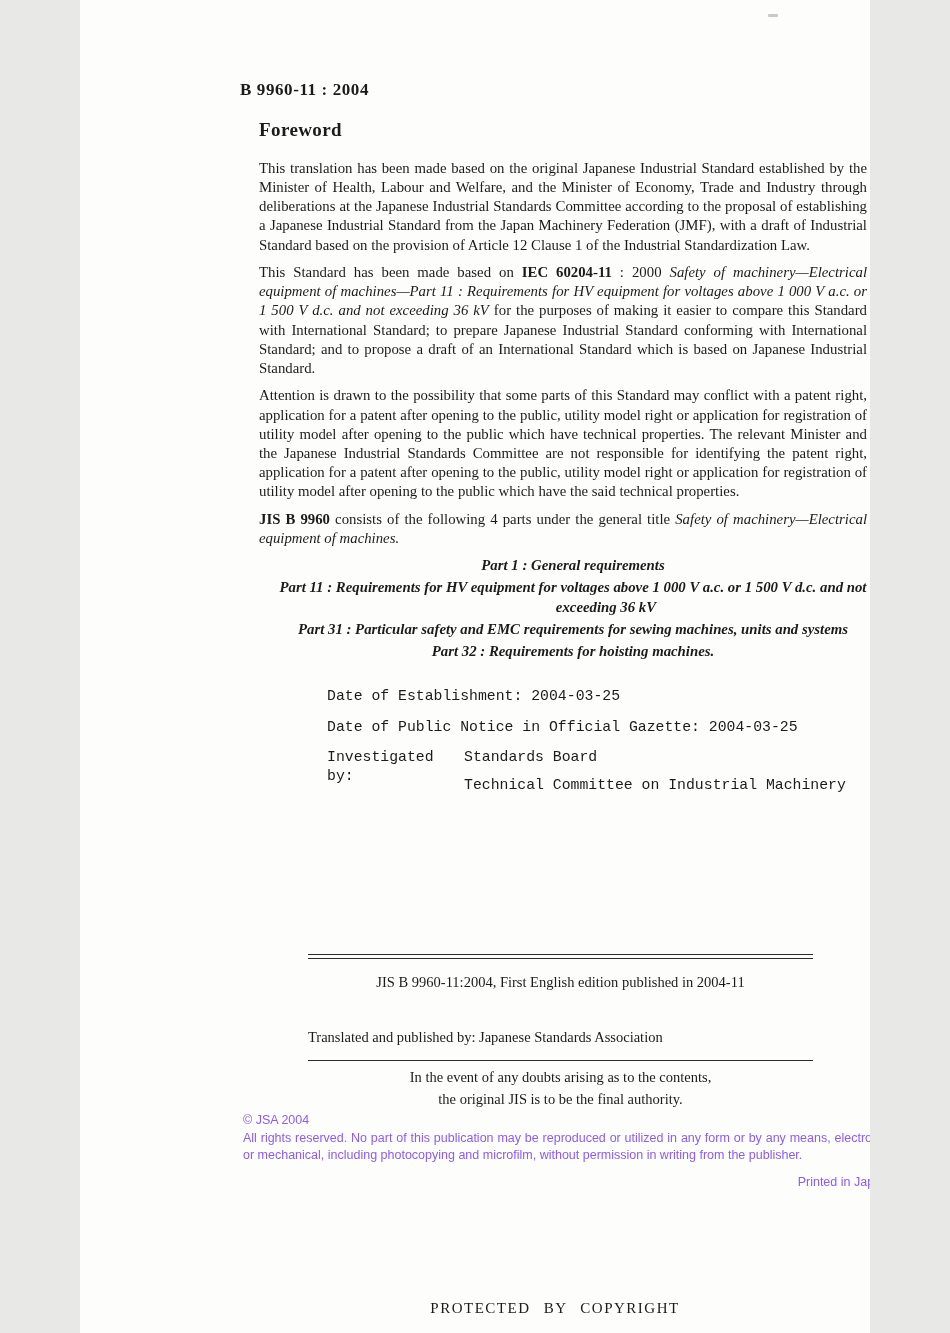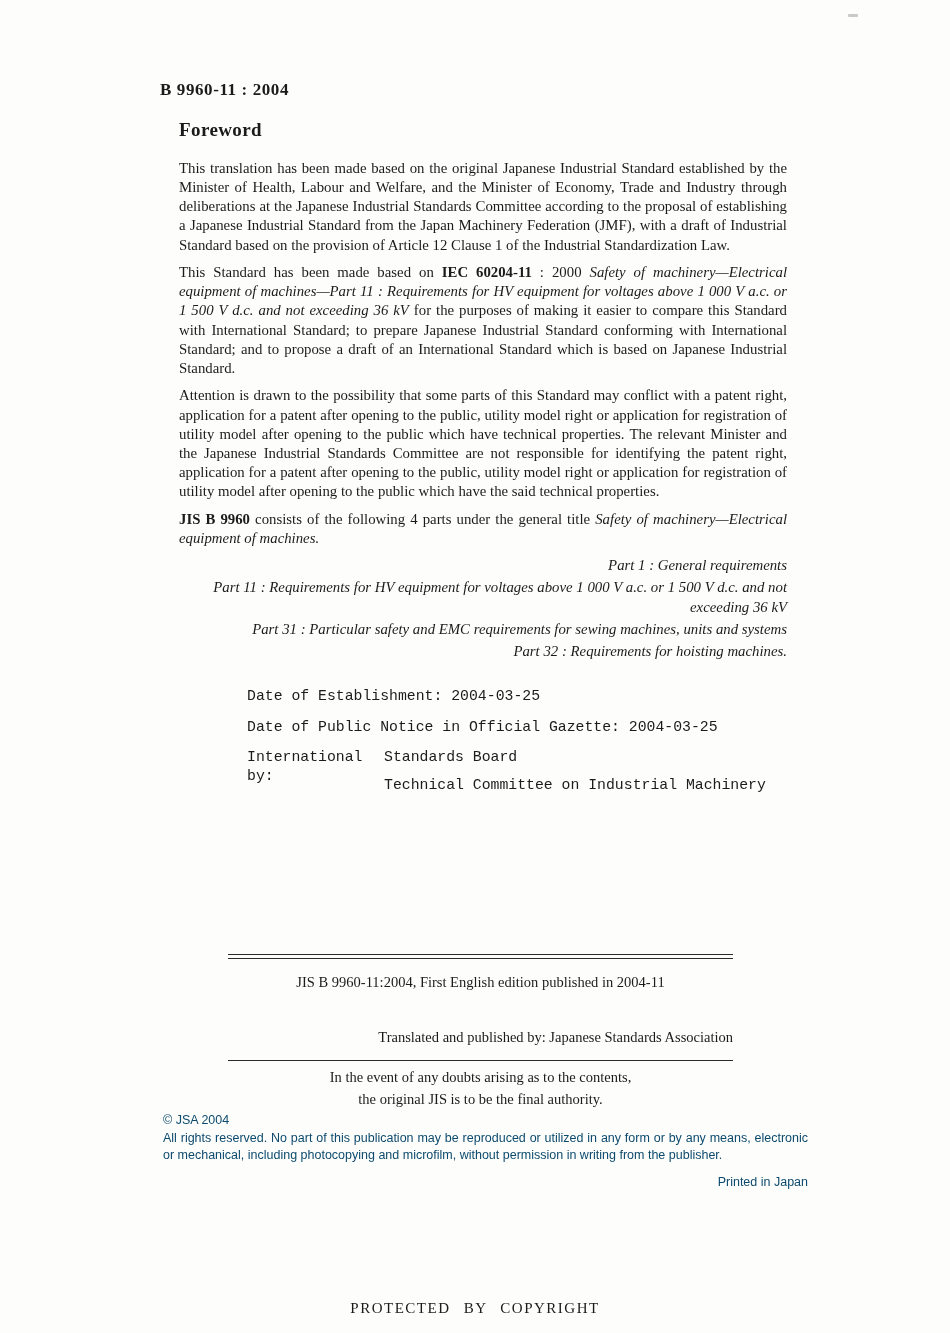--- a/index.html
+++ b/index.html
@@ -1,18 +1,18 @@
 <!DOCTYPE html>
 <html><head>
 <meta charset="utf-8">
 <style>
   html,body { margin:0; padding:0; background:#e8e8e6; }
   .page {
     position:relative;
-    width:950px; height:1333px;
+    width:790px; height:1333px;
     margin:0 auto;
     background:#fdfdfb;
     color:#1b1b1b;
     font-family:"Liberation Serif", serif;
     overflow:hidden;
   }
   .doc-number {
     position:absolute; top:80px; left:160px;
     font-size:17px; font-weight:bold; letter-spacing:0.6px;
   }
@@ -20,46 +20,46 @@
     position:absolute; top:118px; left:179px; width:608px;
     font-size:14.8px; line-height:1.3; text-align:justify;
   }
   .fw-title {
     font-size:19px; font-weight:bold; letter-spacing:0.4px;
     margin:0 0 16px 0; text-align:left;
   }
   .para { margin:0 0 8px 0; }
   .st-bold { font-weight:bold; }
   .st-italic { font-style:italic; }
-  .parts { margin:2px 0 0 20px; text-align:right; }
+  .parts { margin:2px 0 0 20px; text-align:center;font-weight:bold; }
   .part-item {
     font-style:italic;
     padding-left:66px; text-indent:-66px;
     margin-bottom:3px;
   }
   .dates-block { margin-top:26px; margin-left:68px; text-align:left;font-family:Liberation Mono, monospace; }
   .date-line { margin-bottom:11px; }
   .invest-row { display:flex; }
   .invest-label { width:137px; flex:0 0 137px; }
   .invest-values > div { margin-bottom:9px; }
   .pub-block {
     position:absolute; top:954px; left:228px; width:505px;
     font-size:14.5px; line-height:1.35;
   }
   .rule-top { height:3px; border-top:1.5px solid #2a2a2a; border-bottom:1px solid #2a2a2a; }
   .edition-line { text-align:center; margin:14px 0 34px 0; }
-  .translated { text-align:right; margin-bottom:12px;margin-top:16px; }
+  .translated { text-align:left; margin-bottom:12px;margin-top:16px; }
   .translated > div { line-height:1.5; }
   .rule-bottom { border-top:1.5px solid #2a2a2a; }
   .doubts { text-align:center; margin-top:6px; }
   .doubts > div { line-height:1.5; }
   .copyright {
     position:absolute; top:1112px; left:163px; width:645px;
     font-family:"Liberation Sans", sans-serif;
-    font-size:12.5px; line-height:1.3; color:#0c4a6e;
+    font-size:12.5px; line-height:1.3; color:#8b5cf6;
   }
   .cr-symbol { margin-bottom:2px; }
   .cr-notice { text-align:justify; }
   .printed { margin-top:11px;text-align:right; }
   .page-footer {
     position:absolute; top:1300px; left:0; width:950px;
     text-align:center; font-size:15px;
     letter-spacing:1.5px; word-spacing:8px;
   }
   .scan-mark {
@@ -88,21 +88,21 @@
       <div class="part-item">Part 1 : General requirements</div>
       <div class="part-item">Part 11 : Requirements for HV equipment for voltages above 1 000 V a.c. or 1 500 V d.c. and not exceeding 36 kV</div>
       <div class="part-item">Part 31 : Particular safety and EMC requirements for sewing machines, units and systems</div>
       <div class="part-item">Part 32 : Requirements for hoisting machines.</div>
     </div>
 
     <div class="dates-block">
       <div class="date-line">Date of Establishment: 2004-03-25</div>
       <div class="date-line">Date of Public Notice in Official Gazette: 2004-03-25</div>
       <div class="invest-row">
-        <span class="invest-label">International by:</span>
+        <span class="invest-label">Investigated by:</span>
         <div class="invest-values">
           <div>Standards Board</div>
           <div>Technical Committee on Industrial Machinery</div>
         </div>
       </div>
     </div>
   </div>
 
   <div class="pub-block">
     <div class="rule-top"></div>

